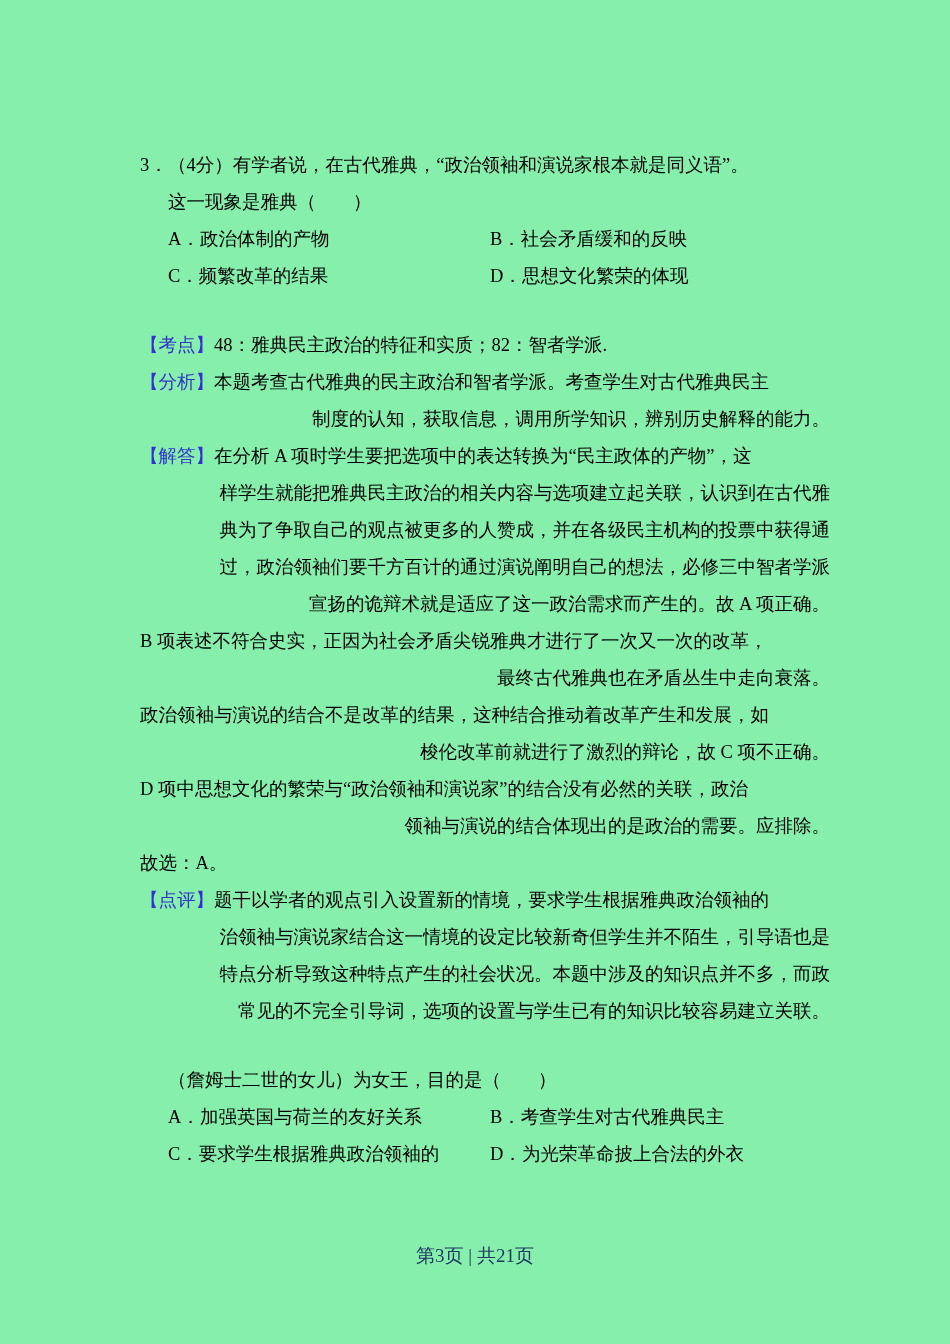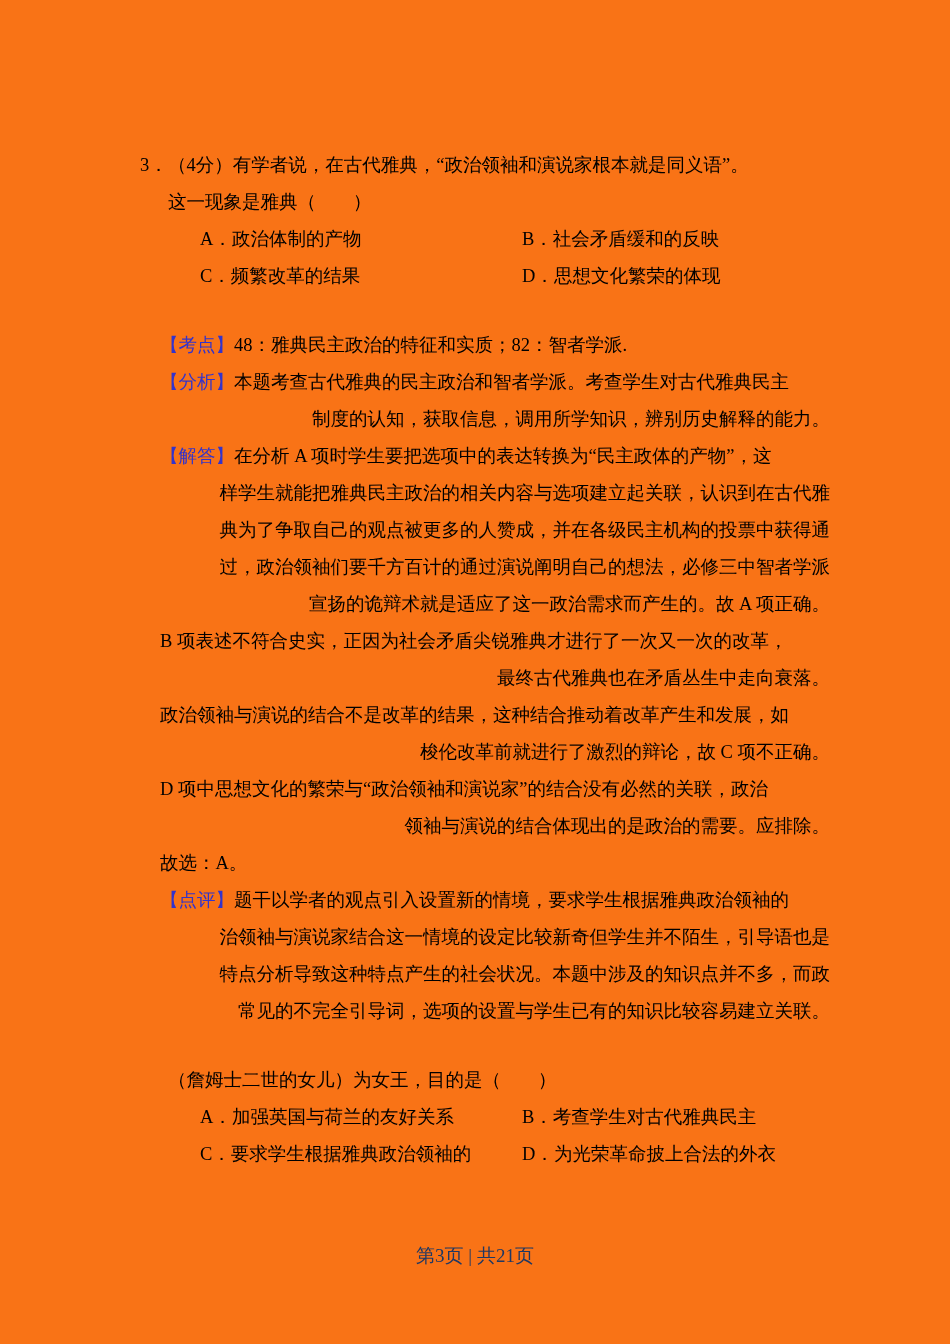--- a/index.html
+++ b/index.html
@@ -6,40 +6,40 @@
   html, body { background: #ffffff; }
   body {
     width: 950px; height: 1344px;
     font-family: "Liberation Serif", serif;
     color: #000000;
     position: relative;
   }
   .page {
     position: relative;
     width: 950px; height: 1344px;
-    background: #f97316;
+    background: #86efac;
     overflow: hidden;
   }
   .content {
     position: absolute;
     top: 147px; left: 140px;
     width: 690px;
     font-size: 18.5px;
     line-height: 37px;
   }
   .line { white-space: nowrap; }
   .qnum { display: inline-block; min-width: 28px; }
   .q-cont { padding-left: 28px; }
   .options {
     margin-left: 28px;
     display: grid;
     grid-template-columns: 322px 1fr;
   }
-  .opt { white-space: nowrap; margin-left: 32px; }
-  .analysis { margin-top: 32px; margin-left: 20px; }
+  .opt { white-space: nowrap; }
+  .analysis { margin-top: 32px; }
   .tag { color: var(--tag-blue, #3333cc); }
   .a-cont { padding-left: 57px; text-align: right; }
   .question-4 { margin-top: 32px; }
   .footer {
     position: absolute;
     top: 1246px; left: 0;
     width: 100%;
     text-align: center;
     font-size: 19px;
     line-height: 20px;

